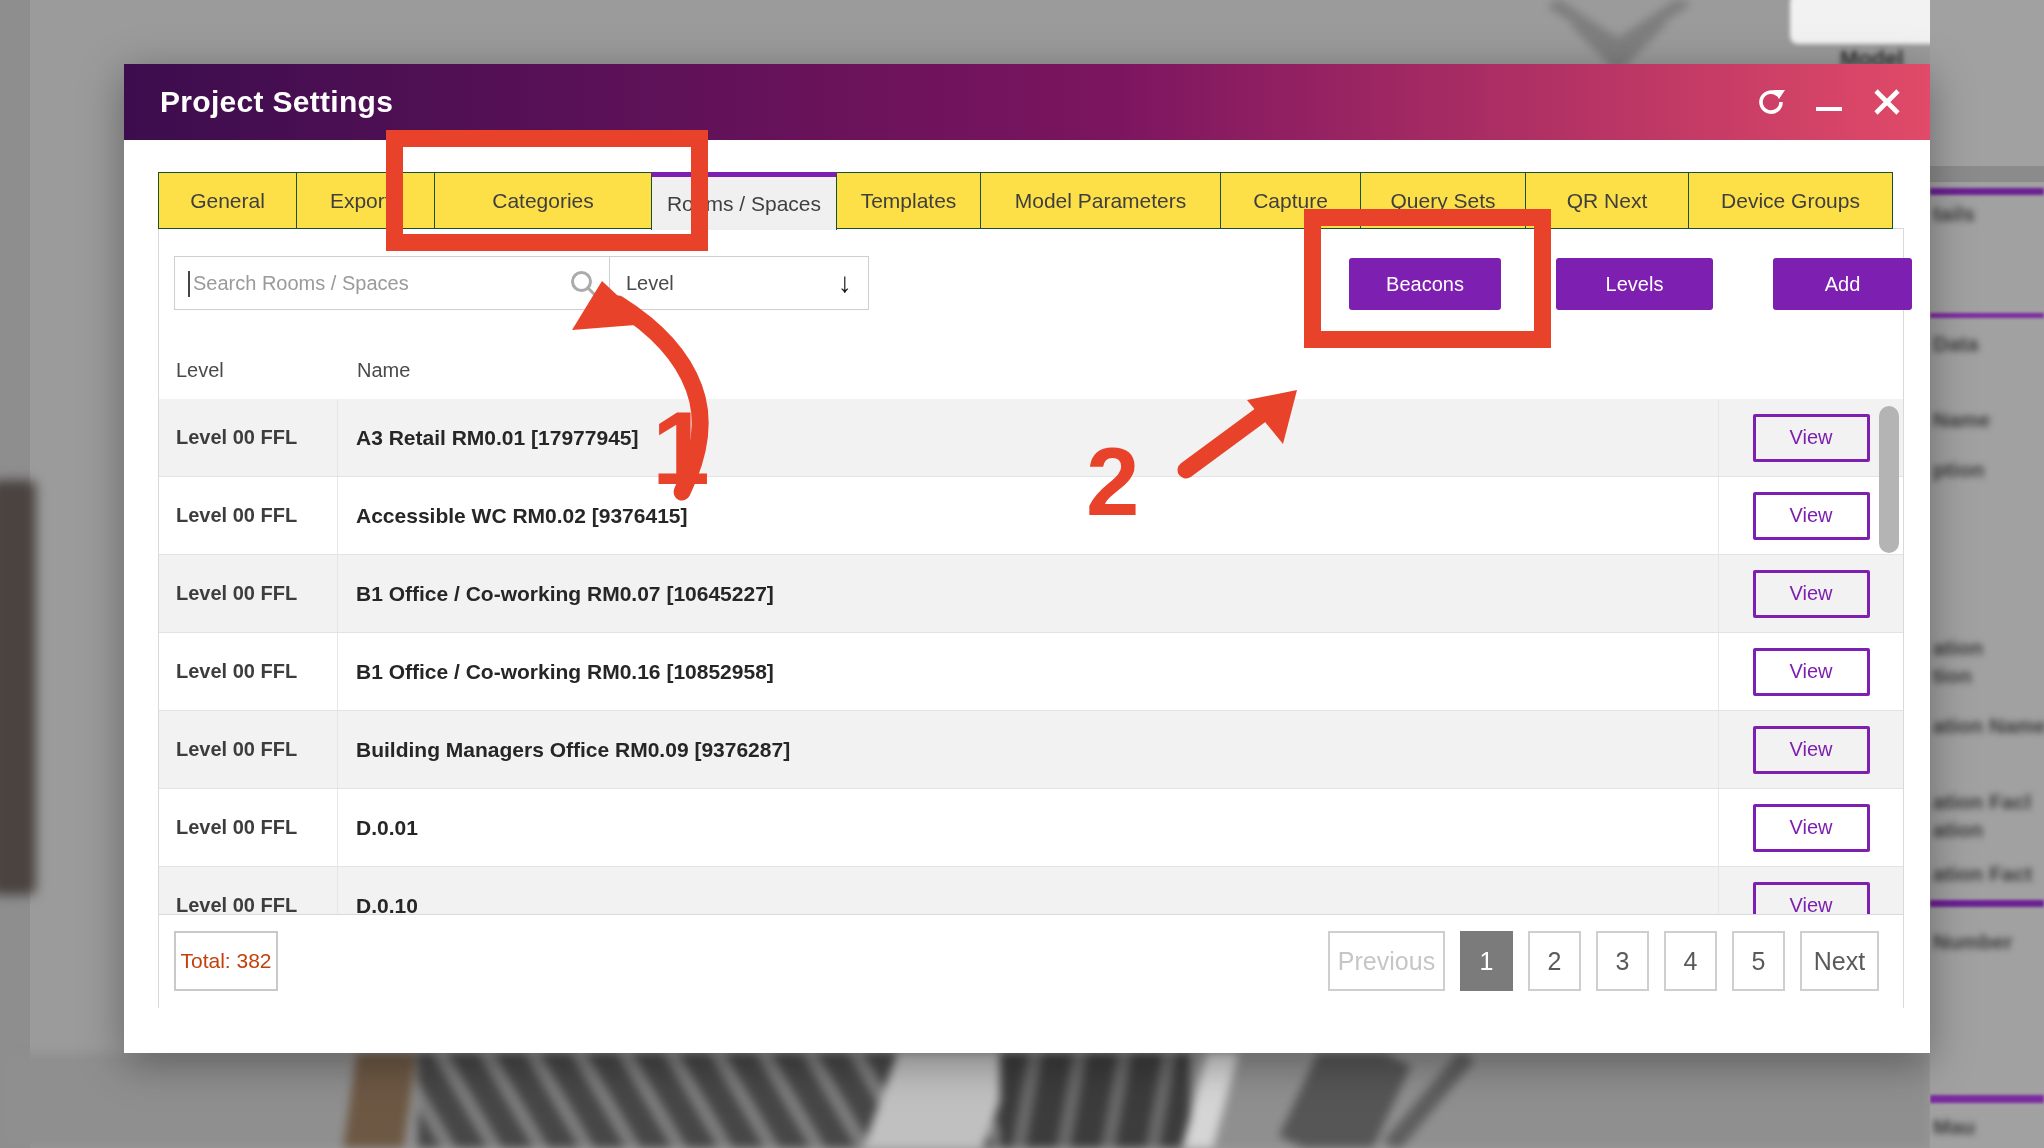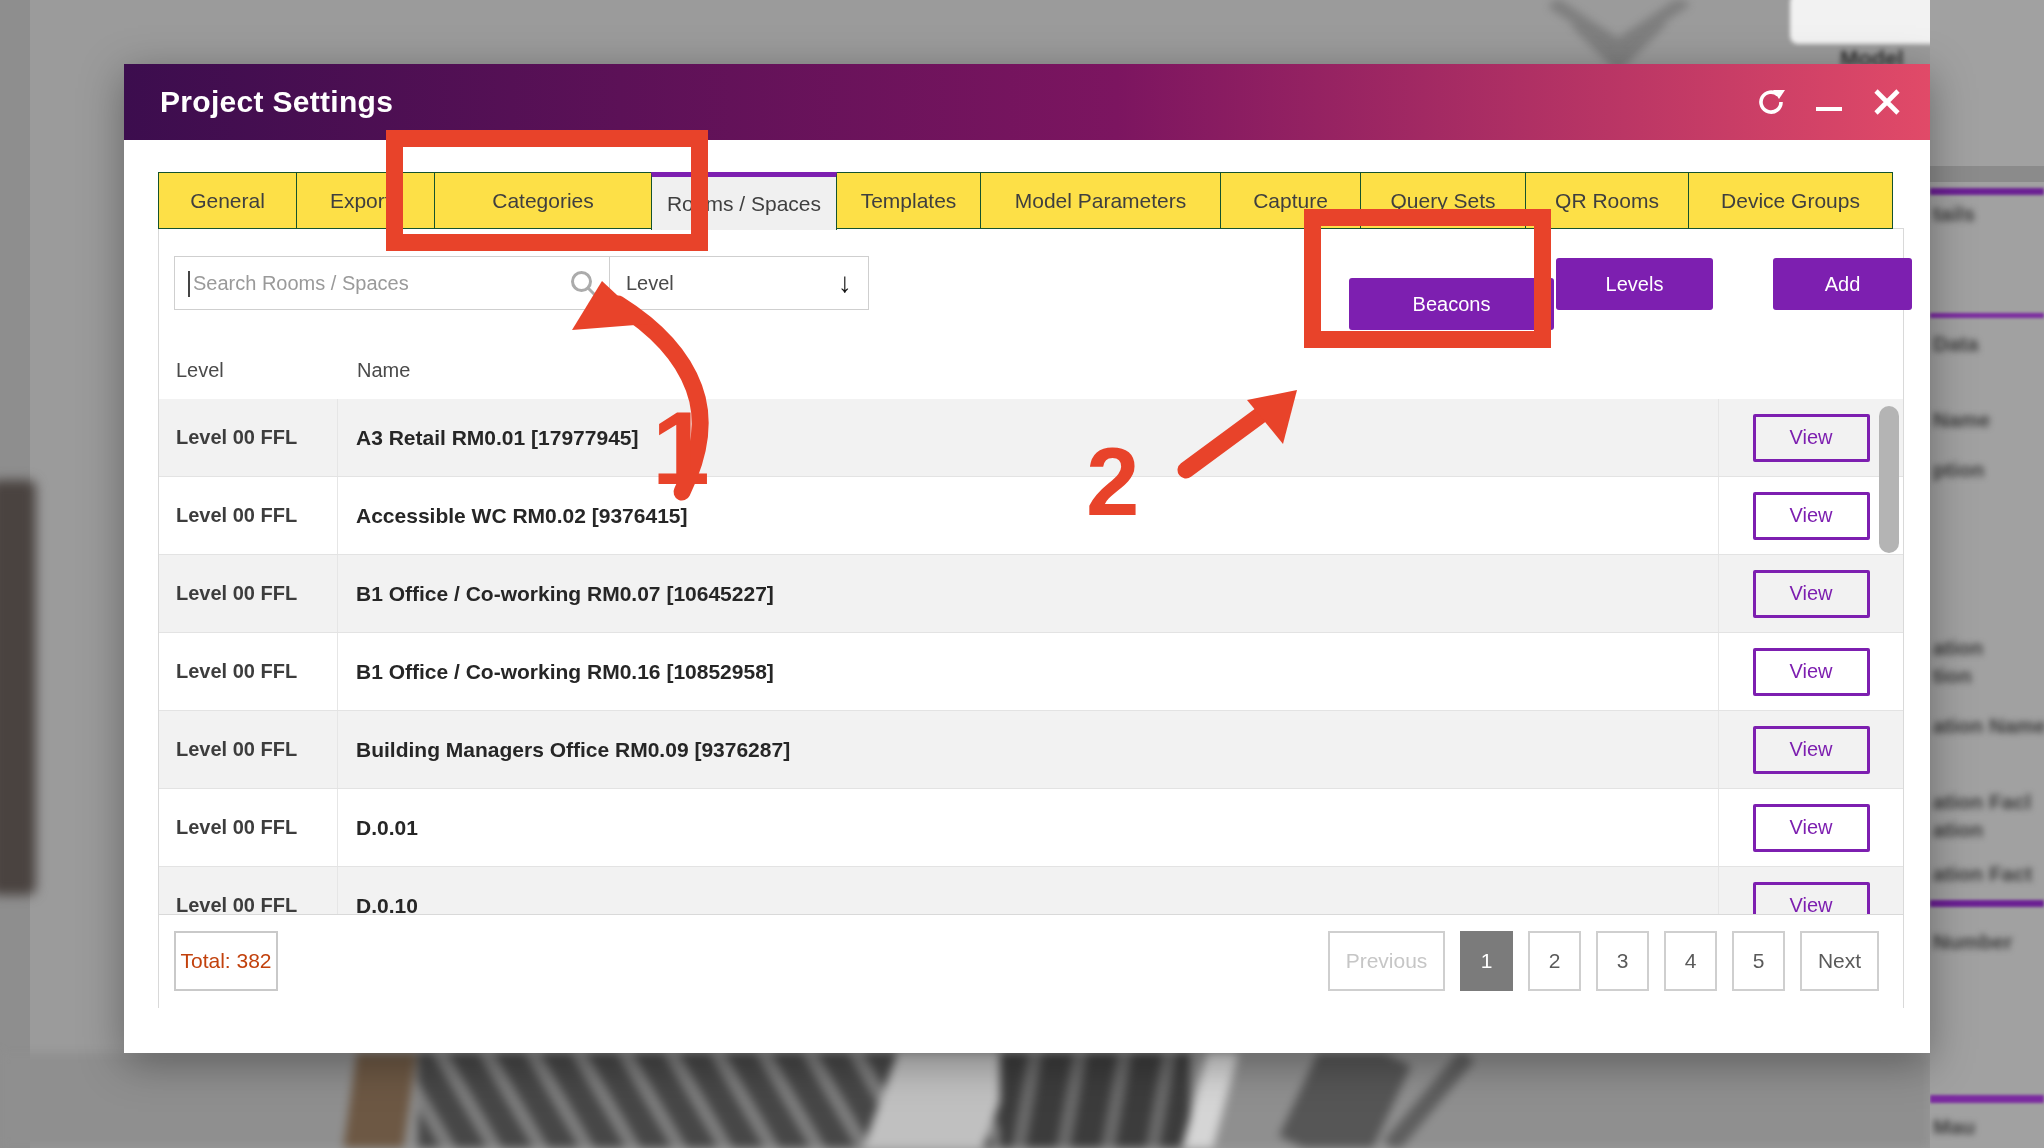--- a/index.html
+++ b/index.html
@@ -79,21 +79,21 @@
   .caret { position:absolute; left:13px; top:14px; width:2px; height:26px; background:#444; }
   .search-ic { position:absolute; right:10px; top:12px; }
 
   .levelbox { position:absolute; left:450px; top:27px; width:260px; height:54px; border:1px solid #cfcfcf;
       display:flex; align-items:center; justify-content:space-between; padding:0 16px; cursor:pointer; background:#fff; }
   .levelbox .lv-label { font-size:20px; color:#4a4a4a; }
   .levelbox .dl-arrow { font-size:28px; color:#141414; line-height:1; }
 
   .pbtn { position:absolute; top:29px; height:52px; background:#7d1fb0; color:#fff; border:none;
       border-radius:3px; font-family:"Liberation Sans",sans-serif; font-size:20px; cursor:pointer; }
-  .btn-beacons { left:1190px; width:205px;margin-top:20px; }
+  .btn-beacons { left:1190px; width:152px; }
   .btn-levels  { left:1397px; width:157px; }
   .btn-add     { left:1584px; width:139px;margin-left:30px; }
 
   .thead-level { position:absolute; left:17px;  top:130px; font-size:20px; color:#4a4a4a; }
   .thead-name  { position:absolute; left:198px; top:130px; font-size:20px; color:#4a4a4a; }
 
   .tbody { position:absolute; left:0; top:170px; width:1744px; height:515px; overflow:hidden; }
   .trow { display:flex; height:78px; border-bottom:1px solid #e3e3e3; background:#fff; }
   .trow:nth-child(odd) { background:#f2f2f2; }
   .cell-level { width:179px; padding-left:17px; display:flex; align-items:center;
@@ -105,21 +105,21 @@
       color:#7d1fb0; font-family:"Liberation Sans",sans-serif; font-size:20px; cursor:pointer; }
 
   .scroll-thumb { position:absolute; right:4px; top:177px; width:20px; height:147px;
       background:#b4b4b4; border-radius:10px; }
 
   .tfooter { position:absolute; left:0; top:685px; width:1744px; height:94px; border-top:1px solid #d9d9d9; background:#fff; }
   .total-box { position:absolute; left:15px; top:16px; width:104px; height:60px; border:2px solid #c9c9c9;
       display:flex; align-items:center; justify-content:center; font-size:21px; color:#c2410c; }
   .pager { position:absolute; right:24px; top:16px; height:60px; display:flex; gap:15px; }
   .pg { height:60px; border:2px solid #cfcfcf; background:#fff; display:flex; align-items:center;
-      justify-content:center; font-size:21px; color:#5a5a5a; cursor:pointer; }
+      justify-content:center; font-size:25px; color:#5a5a5a; cursor:pointer; }
   .pg-prev { width:117px; color:#c6c6c6; }
   .pg-num  { width:53px; }
   .pg-next { width:79px; }
   .pg.active { background:#7b7b7b; border-color:#7b7b7b; color:#fff; }
 
   
   .anno { z-index:20; }
   .hl-box { position:absolute; border:17px solid #e8432a; }
   .hl-box-1 { left:386px; top:130px; width:322px; height:121px; }
   .hl-box-2 { left:1304px; top:209px; width:247px; height:139px; }
@@ -201,21 +201,21 @@
 
     <div class="tabbar">
       <div class="tab">General</div>
       <div class="tab">Exports</div>
       <div class="tab">Categories</div>
       <div class="tab active">Rooms / Spaces</div>
       <div class="tab">Templates</div>
       <div class="tab">Model Parameters</div>
       <div class="tab">Capture</div>
       <div class="tab">Query Sets</div>
-      <div class="tab">QR Rooms</div>
+      <div class="tab">QR Next</div>
       <div class="tab">Device Groups</div>
     </div>
 
     <div class="content">
 
       <div class="searchbox">
         <div class="caret"></div>
         <input type="text" placeholder="Search Rooms / Spaces" style="">
         <svg class="search-ic" width="30" height="30" viewBox="0 0 30 30">
           <circle cx="12.5" cy="12.5" r="9" fill="none" stroke="#ababab" stroke-width="3"></circle>

